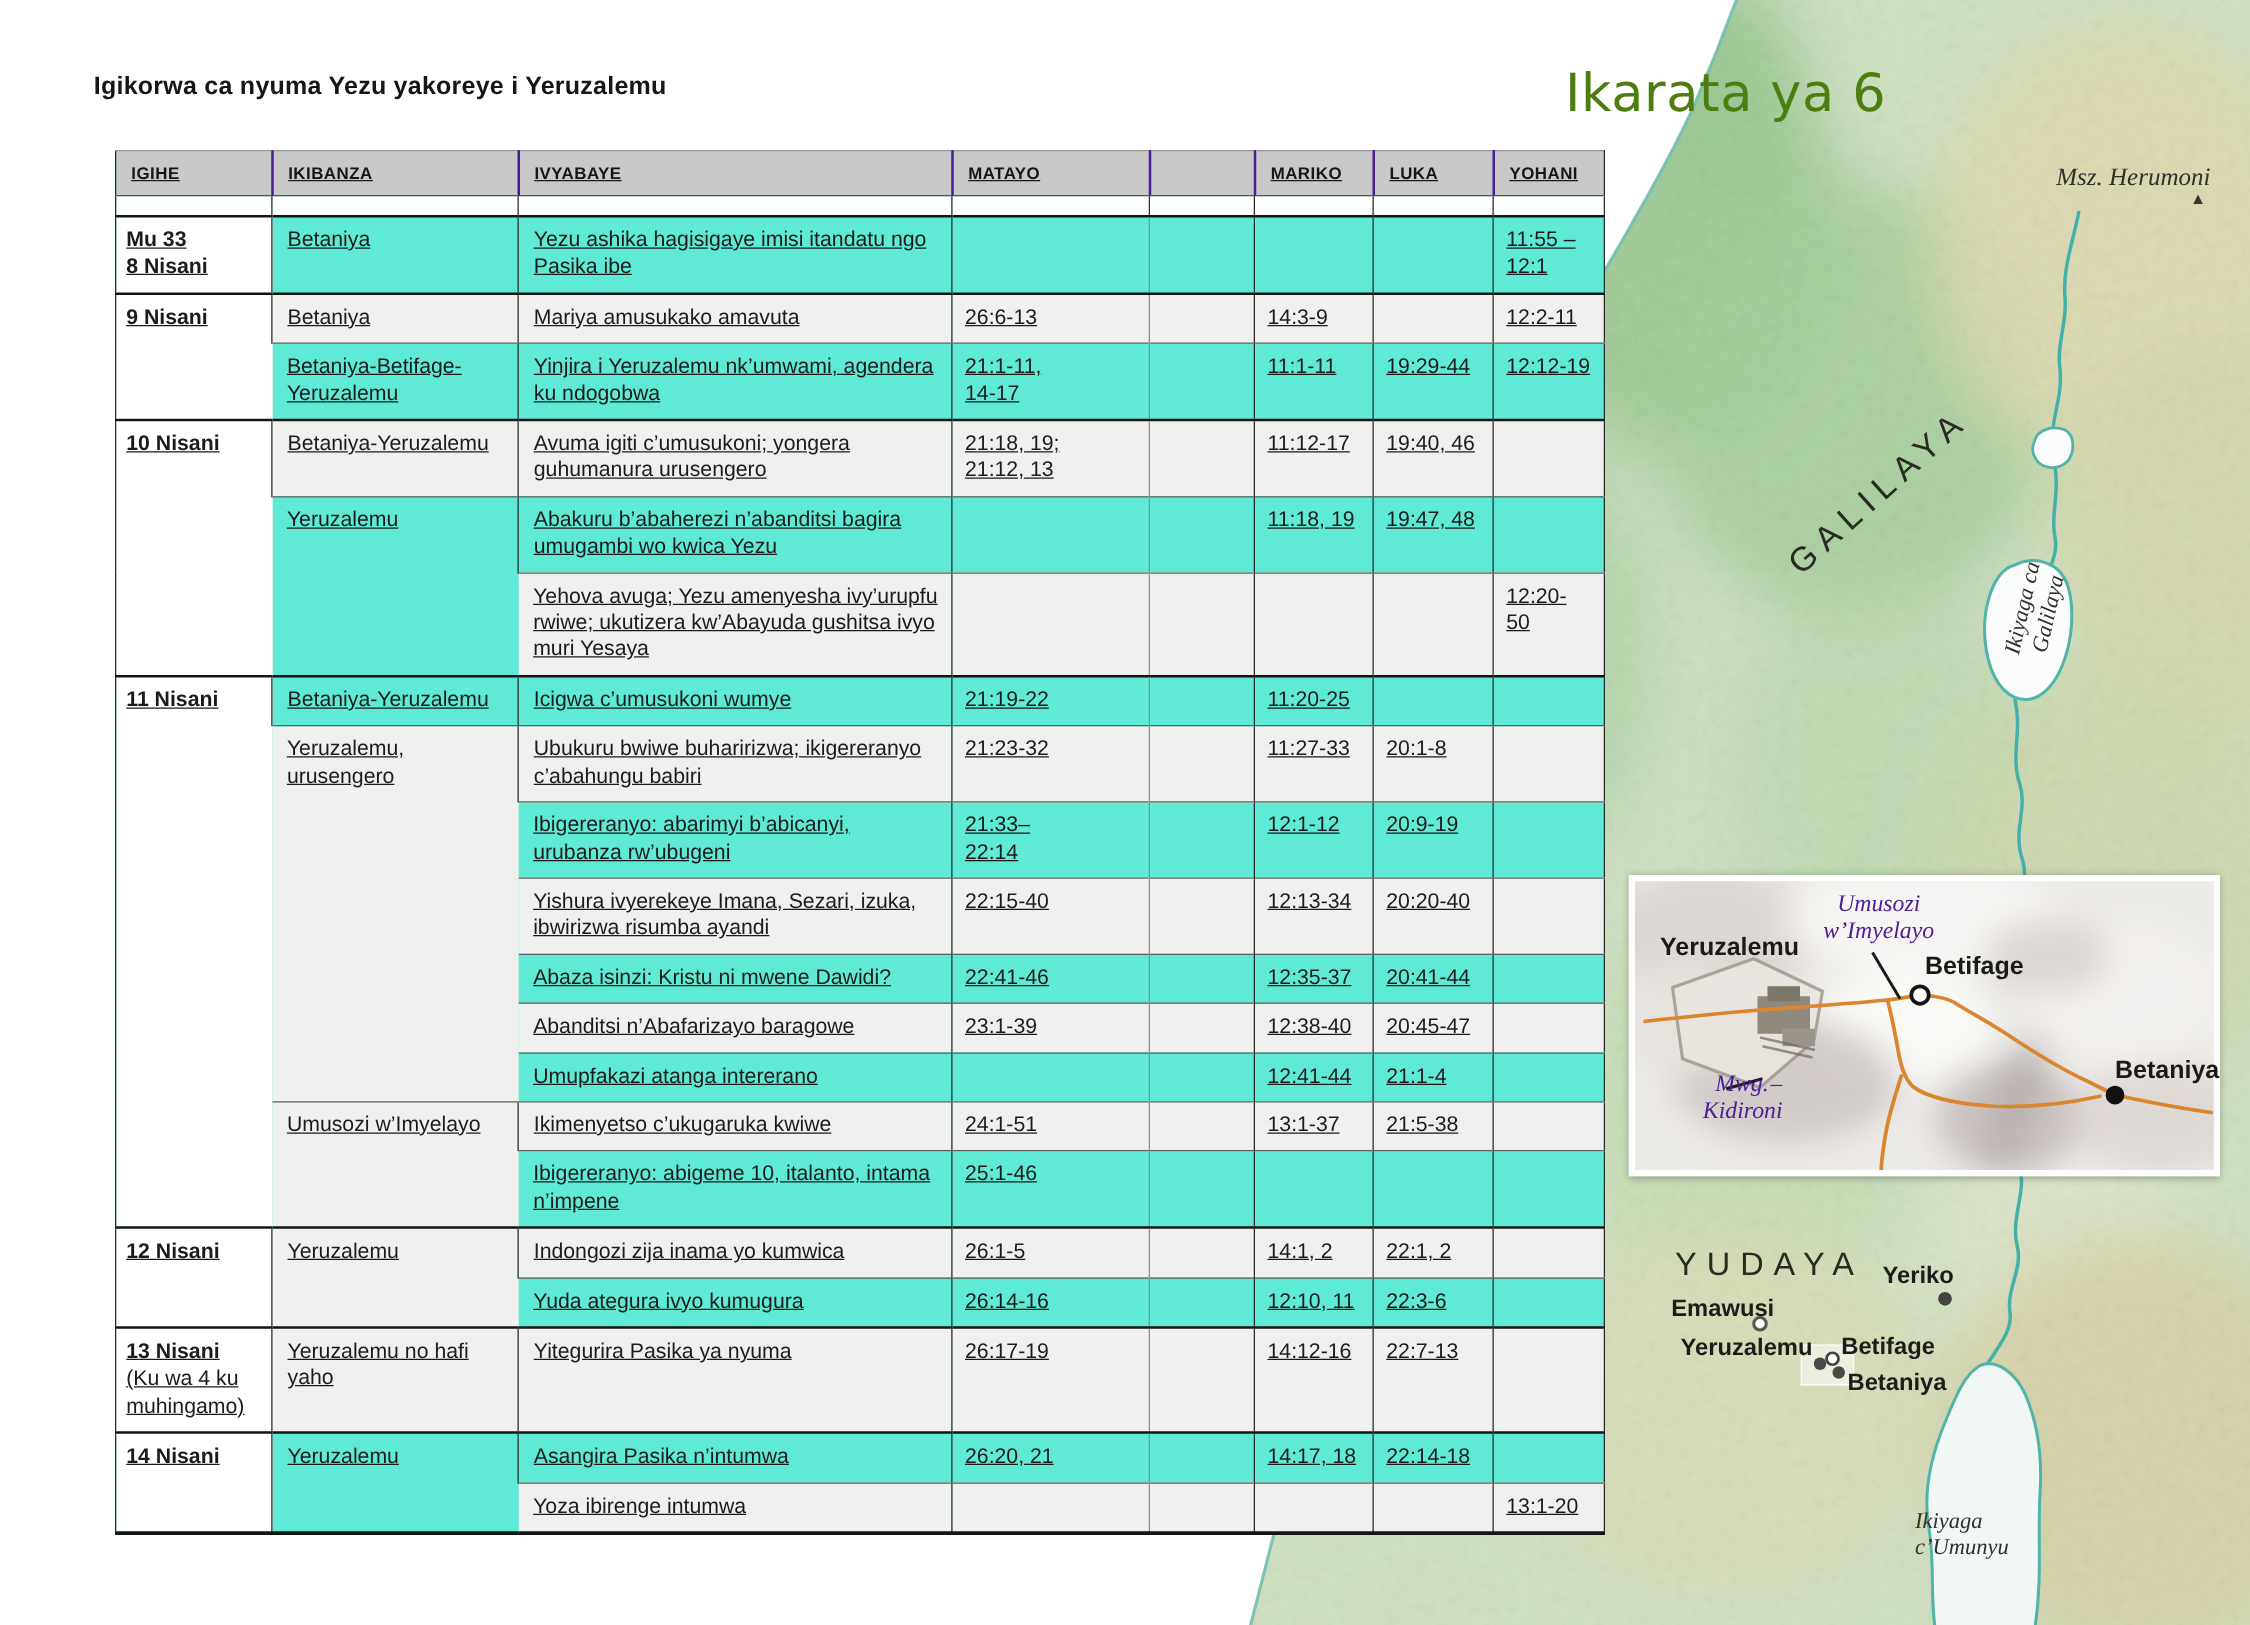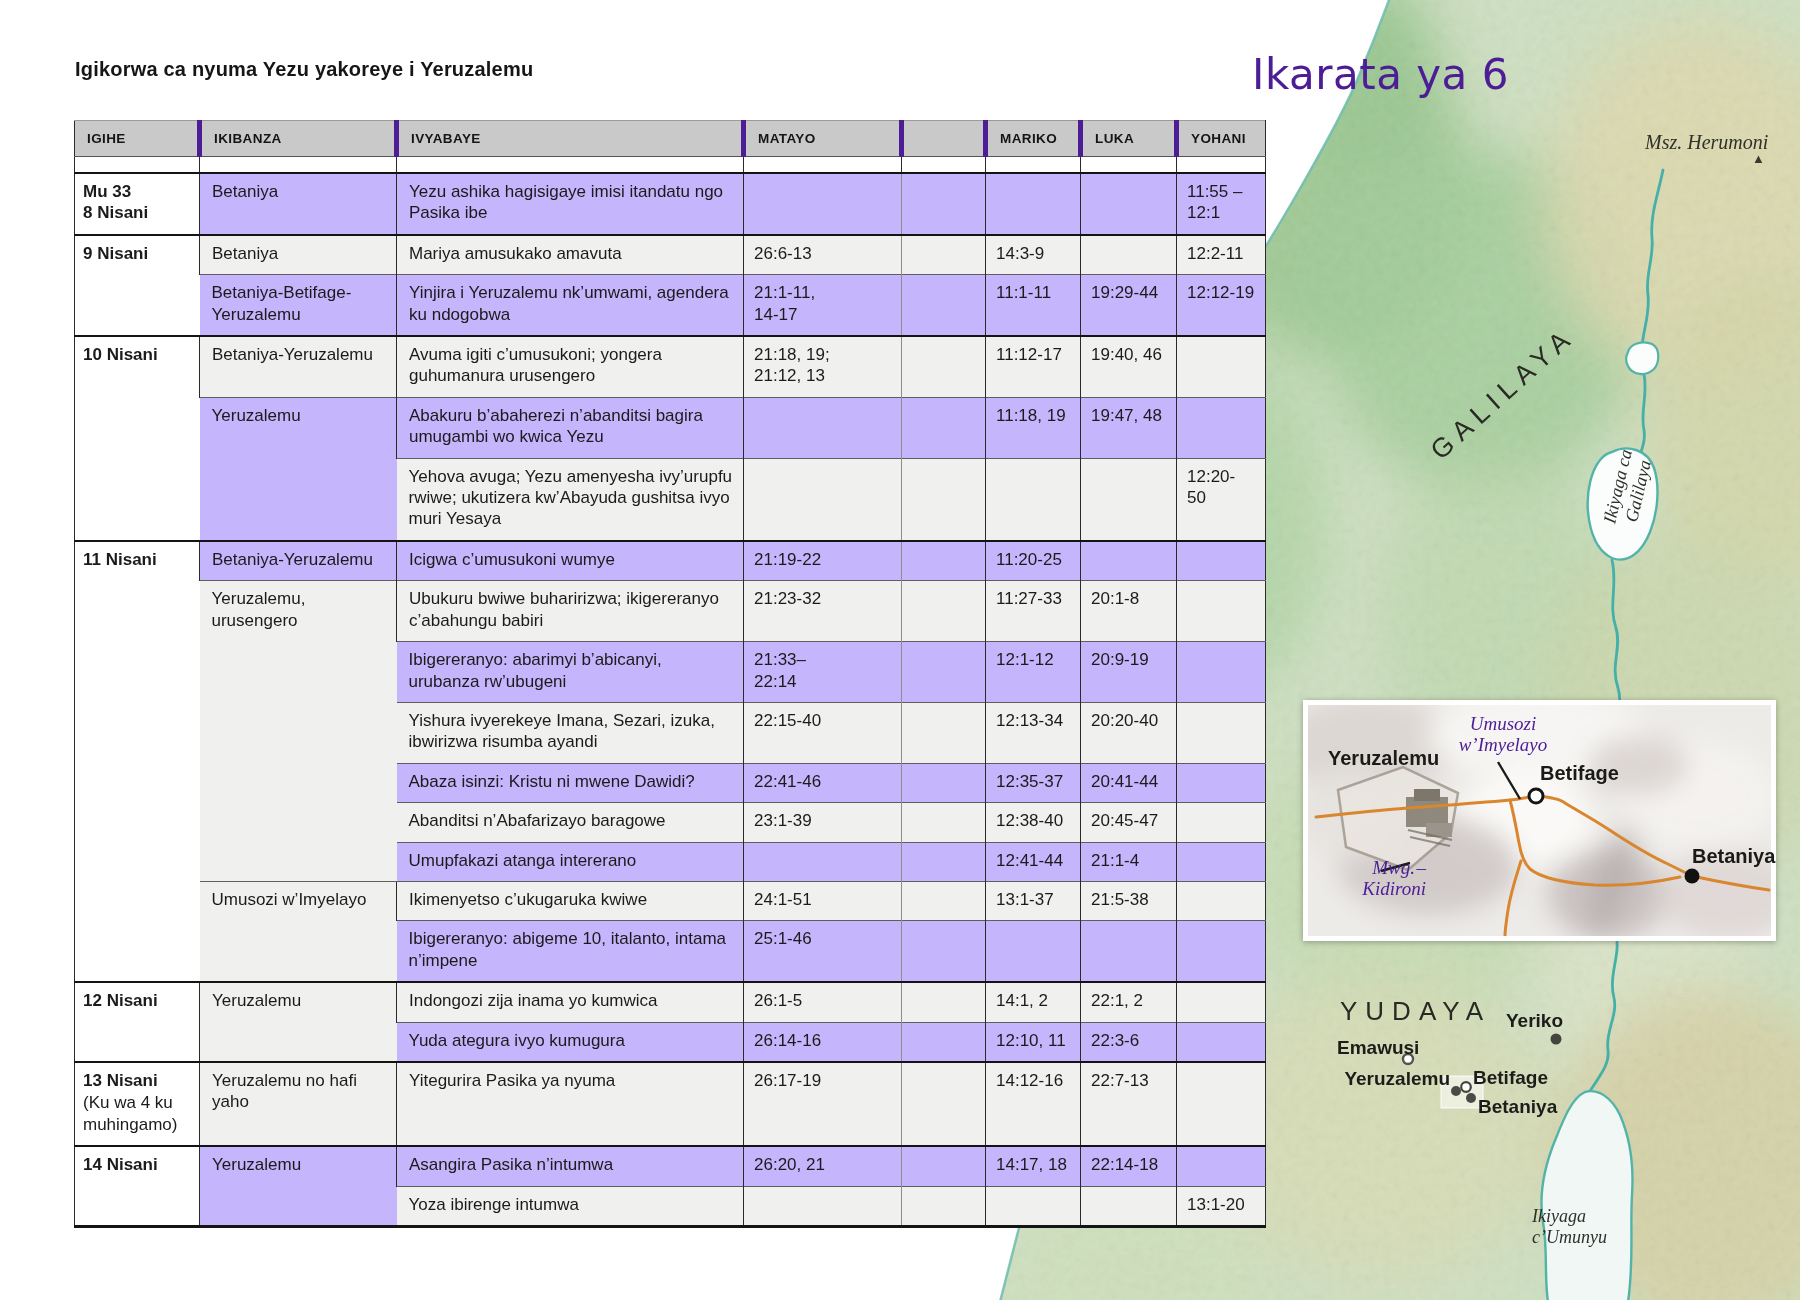--- a/index.html
+++ b/index.html
@@ -11,43 +11,44 @@
     -webkit-font-smoothing:antialiased;
   }
   #map-svg{position:absolute;left:0;top:0;z-index:0;}
   
   #doc-title{
     position:absolute;left:75px;top:58px;z-index:2;
     font-size:20px;font-weight:bold;letter-spacing:.2px;color:#161616;
   }
   #chart-number{
     position:absolute;left:1252px;top:50px;z-index:2;
-    font-size:42px;font-weight:400;color:#4c1d95;letter-spacing:.5px;
+    font-size:42px;font-weight:400;color:#4d7c0f;letter-spacing:.5px;
     font-family:"DejaVu Sans","Liberation Sans",sans-serif;
   }
   
   #events-table{
-    position:absolute;left:74px;top:120px;width:1191px;z-index:2;
+    position:absolute;left:92px;top:120px;width:1191px;z-index:2;
     border-collapse:collapse;table-layout:fixed;
     font-size:17px;line-height:1.26;
     border-left:1px solid #2a2a2a;border-right:1px solid #2a2a2a;
     border-top:1px solid #9a9a9a;border-bottom:3px solid #151515;
-    background:#c4b5fd;
+    background:#5eead4;
+    text-decoration:underline;
   }
   #events-table col.w-igihe{width:125px}
   #events-table col.w-ikibanza{width:197px}
   #events-table col.w-ivyabaye{width:347px}
   #events-table col.w-matayo{width:158px}
   #events-table col.w-spacer{width:84px}
   #events-table col.w-mariko{width:95px}
   #events-table col.w-luka{width:96px}
   #events-table col.w-yohani{width:89px}
   #events-table thead td{
     background:#c9c9c9;font-size:13.5px;font-weight:bold;letter-spacing:.4px;
-    padding:9px 8px 9px 12px;border-left:5px solid #4c1d95;
+    padding:9px 8px 9px 12px;border-left:2px solid #4c1d95;
     border-bottom:1px solid #555;color:#151515;
   }
   #events-table thead td:first-child{border-left:none;}
   #events-table td{vertical-align:top;}
   #events-table tbody td{
     padding:7px 9px 10px 12px;
     border-left:1px solid #2a2a2a;
     border-top:1px solid #5e5e5e;
   }
   #events-table tbody td:first-child{border-left:none;}

